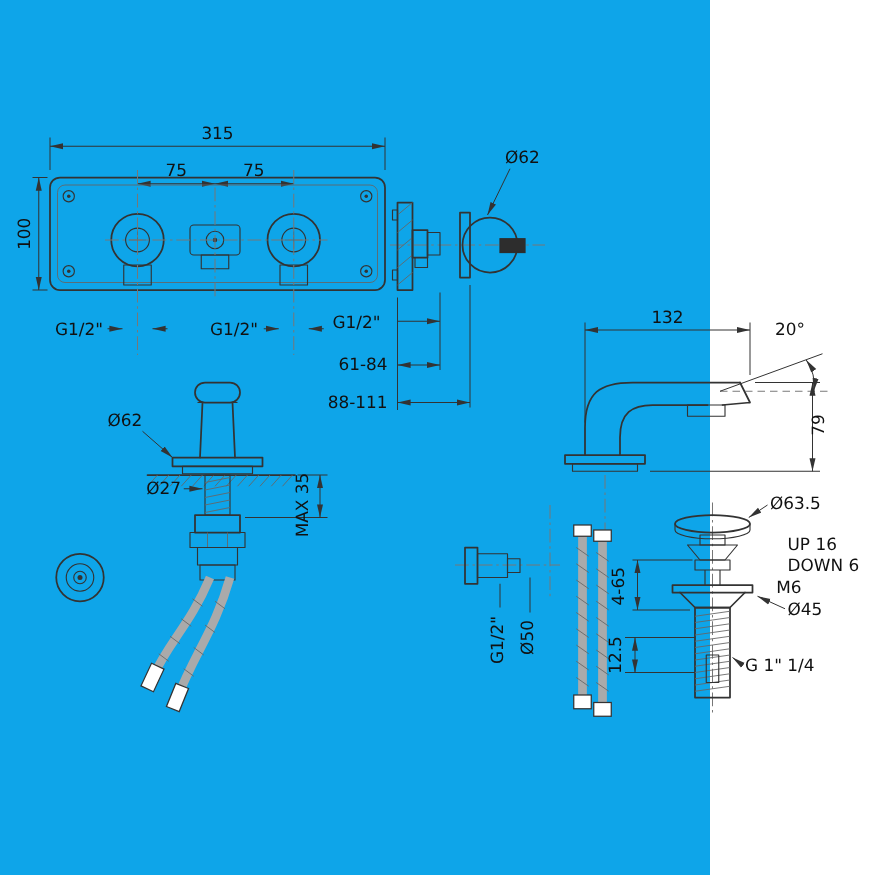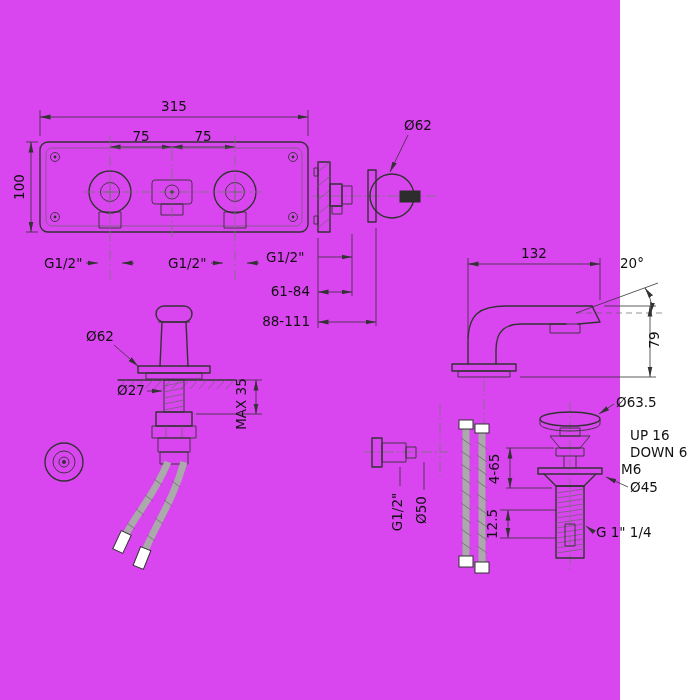--- a/index.html
+++ b/index.html
@@ -1,16 +1,16 @@
 <!DOCTYPE html>
 <html><head>
 <meta charset="utf-8">
 <style>
   html,body { margin:0; padding:0; background:#ffffff; }
-  #canvas { width:620px; height:700px; background:#d946ef; position:relative; }
+  #canvas { width:568px; height:700px; background:#0ea5e9; position:relative; }
   svg { display:block; }
   .o  { fill:none; stroke:#333; stroke-width:1.4; stroke-linejoin:round; stroke-linecap:round; }
   .o2 { fill:none; stroke:#333; stroke-width:0.9; stroke-linejoin:round; }
   .d  { fill:none; stroke:#333; stroke-width:0.8; }
   .h  { fill:none; stroke:#666; stroke-width:0.7; }
   .hz { stroke-dasharray:6 4; }
   .cl { fill:none; stroke:#777; stroke-width:0.8; stroke-dasharray:11 3 2 3; }
   .hose { fill:none; stroke:#aaa; stroke-width:7; }
   .fit { fill:#fff; stroke:#333; stroke-width:1; }
   .t  { font-family:"DejaVu Sans","Liberation Sans",sans-serif; font-size:13.5px; fill:#111; }

